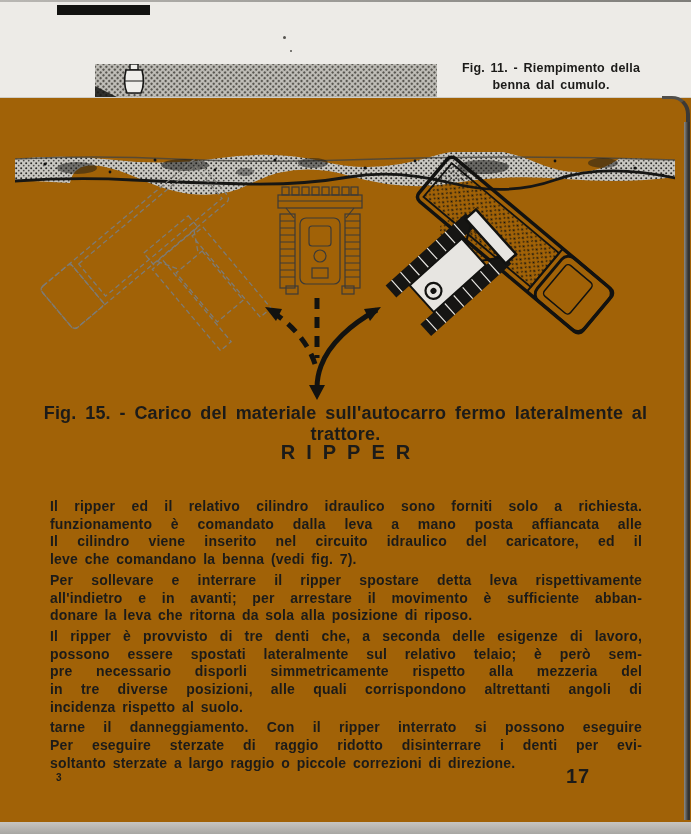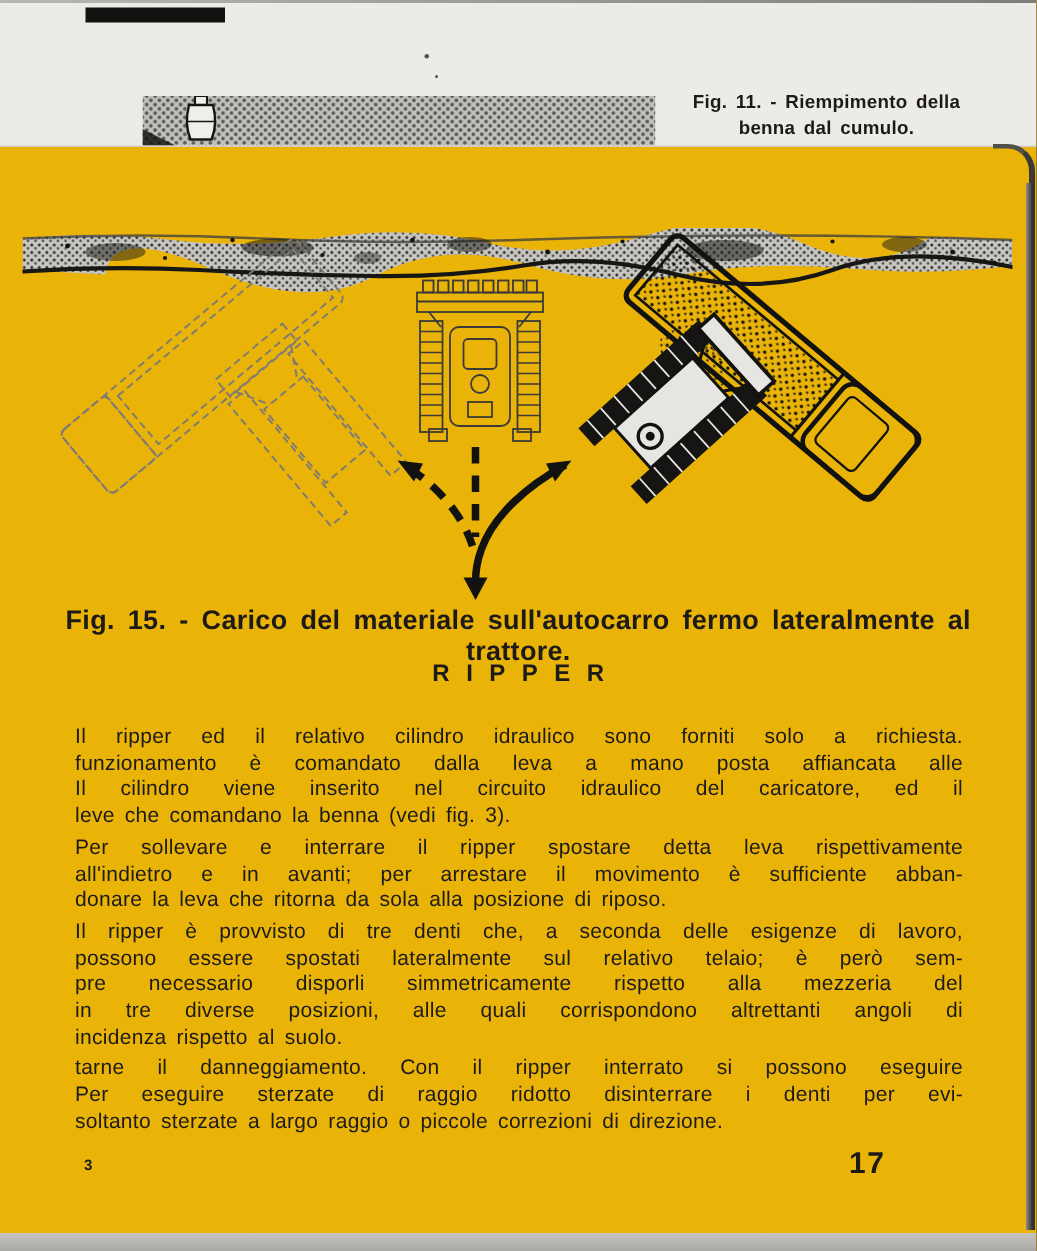--- a/index.html
+++ b/index.html
@@ -1,18 +1,18 @@
 <!DOCTYPE html>
 <html><head>
 <meta charset="utf-8">
 <style>
   html,body { margin:0; padding:0; background:#555; }
   .page {
     position:relative; width:691px; height:834px; margin:0 auto;
-    background:#eab308; overflow:hidden;
+    background:#a16207; overflow:hidden;
     font-family:"Liberation Sans", sans-serif; color:#1c1b19;
   }
   
   .top-sliver { position:absolute; left:0; top:0; right:0; height:97px;
     background:#edebe7; border-bottom:1px solid #cfcdc7; }
   .top-rule { position:absolute; left:0; top:0; right:0; height:2px;
     background:linear-gradient(to right,#b9b7b3,#7e7d79); }
   .top-black-bar { position:absolute; left:57px; top:5px; width:93px; height:10px; background:#121210; }
   .speck { position:absolute; background:#55534f; border-radius:50%; }
 
@@ -28,24 +28,24 @@
   .fig11-strip { position:absolute; left:95px; top:64px; width:342px; height:33px; }
   .fig11-caption { position:absolute; left:447px; top:60px; width:208px; text-align:center;
     font-size:12.5px; font-weight:bold; line-height:17px; letter-spacing:.2px; word-spacing:2px; }
 
   
   .fig15 { position:absolute; left:15px; top:152px; width:660px; height:248px; }
   .fig15-caption { position:absolute; left:40px; top:403px; width:611px; text-align:center;
     font-size:18px; font-weight:bold; letter-spacing:.2px; word-spacing:3.5px; }
 
   .heading { position:absolute; left:50px; top:441px; width:591px; text-align:center;
-    font-size:16px; font-weight:bold; letter-spacing:11px; text-indent:11px; }
-
-  .body-text { position:absolute; left:50px; top:482px; width:592px;
-    font-size:14px; font-weight:normal; line-height:17.7px;
+    font-size:20px; font-weight:bold; letter-spacing:11px; text-indent:11px; }
+
+  .body-text { position:absolute; left:50px; top:498px; width:592px;
+    font-size:14px; font-weight:bold; line-height:17.7px;
     letter-spacing:.2px; word-spacing:2.6px; }
   .body-text p { margin:0 0 3px 0; }
   .bl { display:block; text-align:justify; text-align-last:justify; }
   .bl.last { text-align-last:auto; }
 
   .sig-mark { position:absolute; left:56px; top:772px; font-size:10px; font-weight:bold; }
   .page-number { position:absolute; left:566px; top:765px; font-size:20px; font-weight:bold; letter-spacing:1px; }
 
   svg { display:block; }
 </style>
@@ -202,21 +202,21 @@
 
   <div class="fig15-caption">Fig. 15. - Carico del materiale sull'autocarro fermo lateralmente al trattore.</div>
 
   <div class="heading">RIPPER</div>
 
   <div class="body-text">
       <p>
         <span class="bl">Il ripper ed il relativo cilindro idraulico sono forniti solo a richiesta.</span>
         <span class="bl">funzionamento è comandato dalla leva a mano posta affiancata alle</span>
         <span class="bl">Il cilindro viene inserito nel circuito idraulico del caricatore, ed il</span>
-        <span class="bl last">leve che comandano la benna (vedi fig. 3).</span>
+        <span class="bl last">leve che comandano la benna (vedi fig. 7).</span>
       </p>
       <p>
         <span class="bl">Per sollevare e interrare il ripper spostare detta leva rispettivamente</span>
         <span class="bl">all'indietro e in avanti; per arrestare il movimento è sufficiente abban-</span>
         <span class="bl last">donare la leva che ritorna da sola alla posizione di riposo.</span>
       </p>
       <p>
         <span class="bl">Il ripper è provvisto di tre denti che, a seconda delle esigenze di lavoro,</span>
         <span class="bl">possono essere spostati lateralmente sul relativo telaio; è però sem-</span>
         <span class="bl">pre necessario disporli simmetricamente rispetto alla mezzeria del</span>

